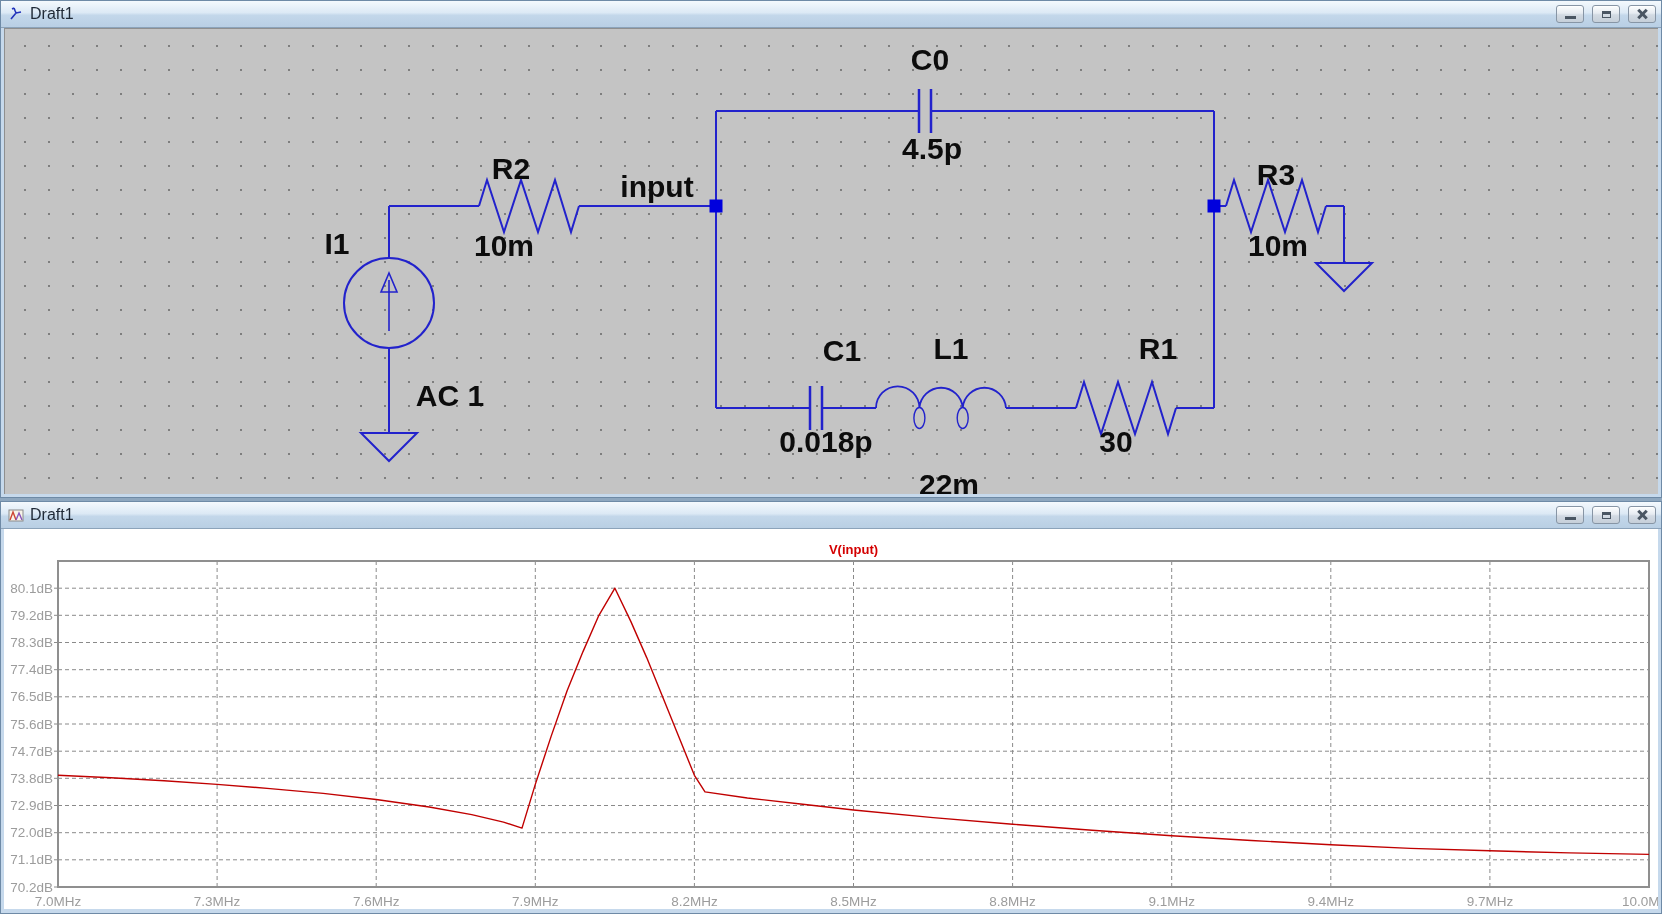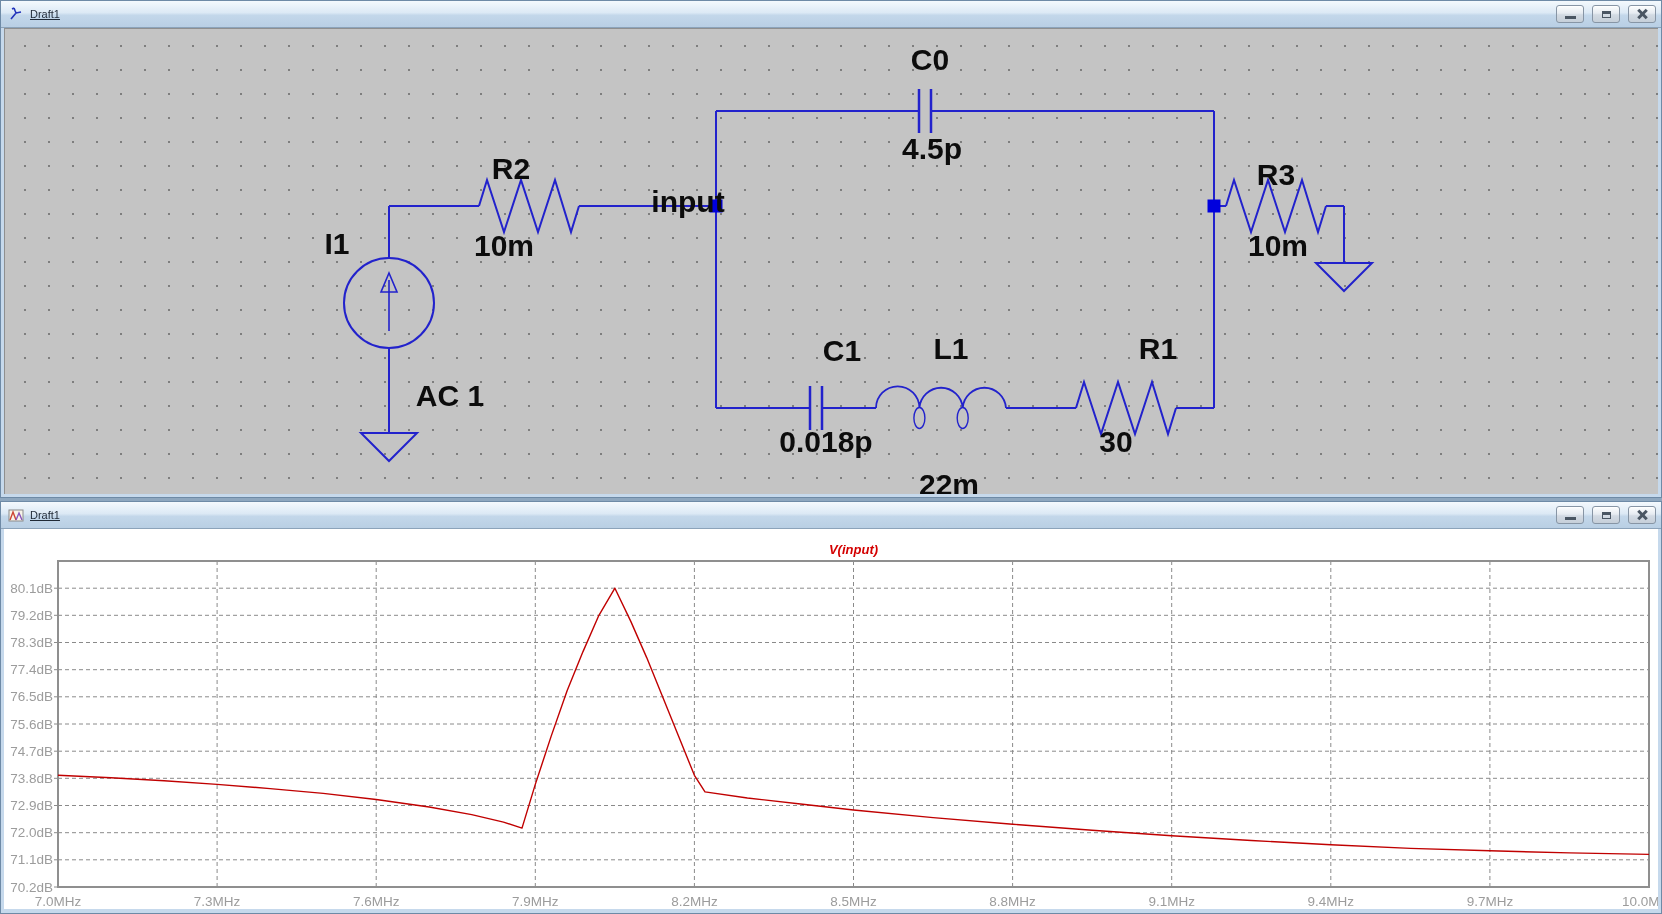--- a/index.html
+++ b/index.html
@@ -10,21 +10,21 @@
   }
   
   .window{position:absolute;left:0;width:1662px;box-sizing:border-box;
     background:#c6d9ec;border:1px solid #6e8aa6;}
   #schematic-window{top:0;height:498px;}
   #plot-window{top:501px;height:413px;}
   .titlebar{position:relative;height:26px;
     background:linear-gradient(180deg,#f4f9fd 0%,#dce9f5 45%,#c3d7ea 55%,#b9cfe4 100%);
     border-bottom:1px solid #8ca3ba;display:flex;align-items:center;}
   .titlebar .win-icon{margin:0 6px 0 7px;width:16px;height:16px;flex:0 0 auto;}
-  .titlebar .title-text{font-size:11px;color:#1f2936;text-decoration:underline;}
+  .titlebar .title-text{font-size:16px;color:#1f2936;}
   .win-buttons{position:absolute;right:5px;top:4px;display:flex;gap:8px;}
   .win-btn{width:28px;height:18px;border:1px solid #8795a5;border-radius:3px;
     background:linear-gradient(180deg,#fdfefe 0%,#e6ebf1 45%,#d2dae3 55%,#c6cfd9 100%);
     display:flex;align-items:center;justify-content:center;box-sizing:border-box;
     box-shadow:0 1px 0 rgba(255,255,255,.7) inset;}
   .glyph-min{width:11px;height:3px;background:#4a5663;margin-top:7px;}
   .glyph-restore{width:9px;height:7px;border:1.5px solid #4a5663;border-top-width:3px;box-sizing:border-box;}
   .glyph-close{position:relative;width:12px;height:12px;}
   .glyph-close::before,.glyph-close::after{content:"";position:absolute;left:5px;top:0;
     width:3px;height:12px;background:#4a5663;}
@@ -37,21 +37,21 @@
     background-size:24px 24px;background-position:9px 6px;
     box-shadow:inset 1px 1px 0 #8f8f8f;overflow:hidden;}
   .schem-client svg{position:absolute;left:0;top:0;}
   .slabel{position:absolute;transform:translateX(-50%);white-space:nowrap;
     font-weight:bold;font-size:30px;color:#0c0c0c;line-height:38px;}
   #lbl-directive{left:412px;top:33px;}
   #lbl-i1{left:333px;top:197px;}
   #lbl-ac1{left:446px;top:349px;}
   #lbl-r2{left:507px;top:122px;}
   #lbl-r2v{left:500px;top:199px;}
-  #lbl-input{left:653px;top:155px;margin-left:31px;}
+  #lbl-input{left:653px;top:140px;}
   #lbl-c0{left:926px;top:13px;}
   #lbl-c0v{left:928px;top:102px;}
   #lbl-r3{left:1272px;top:109px;margin-top:19px;}
   #lbl-r3v{left:1274px;top:199px;}
   #lbl-c1{left:838px;top:304px;}
   #lbl-c1v{left:822px;top:395px;}
   #lbl-l1{left:947px;top:302px;}
   #lbl-l1v{left:945px;top:390px;margin-top:48px;}
   #lbl-r1{left:1122px;top:302px;margin-left:32px;}
   #lbl-r1v{left:1112px;top:395px;text-align:right;}
@@ -158,21 +158,21 @@
       <div class="win-btn">
           <div class="glyph-restore"></div>
         </div>
       <div class="win-btn">
           <div class="glyph-close"></div>
         </div>
     </div>
   </div>
 
   <div class="plot-client">
-    <div id="plot-trace-title" style="color: rgb(212, 0, 0); font-style: italic;">V(input)</div>
+    <div id="plot-trace-title" style="color: rgb(212, 0, 0);">V(input)</div>
     <svg id="plot-svg" width="1662" height="382" viewBox="0 0 1662 382">
         <path d="M57,59.2 H1648" stroke="#8a8a8a" stroke-width="1" stroke-dasharray="4 3" fill="none"></path>
         <path d="M53,59.2 H57" stroke="#8a8a8a" stroke-width="1" fill="none"></path>
         <text x="52" y="63.66666666666684" fill="#9c9c9c" font-size="13.5" font-family="Liberation Sans, sans-serif" text-anchor="end">80.1dB</text>
         <path d="M57,86.3 H1648" stroke="#8a8a8a" stroke-width="1" stroke-dasharray="4 3" fill="none"></path>
         <path d="M53,86.3 H57" stroke="#8a8a8a" stroke-width="1" fill="none"></path>
         <text x="52" y="90.83333333333326" fill="#9c9c9c" font-size="13.5" font-family="Liberation Sans, sans-serif" text-anchor="end">79.2dB</text>
         <path d="M57,113.5 H1648" stroke="#8a8a8a" stroke-width="1" stroke-dasharray="4 3" fill="none"></path>
         <path d="M53,113.5 H57" stroke="#8a8a8a" stroke-width="1" fill="none"></path>
         <text x="52" y="118.00000000000011" fill="#9c9c9c" font-size="13.5" font-family="Liberation Sans, sans-serif" text-anchor="end">78.3dB</text>

